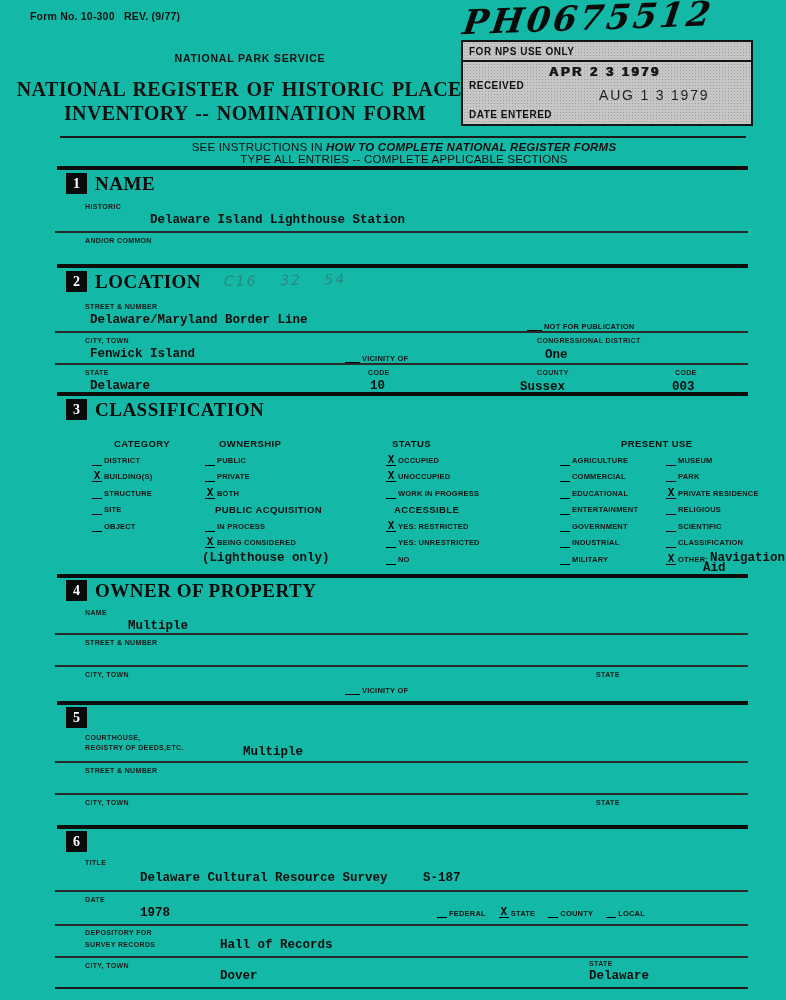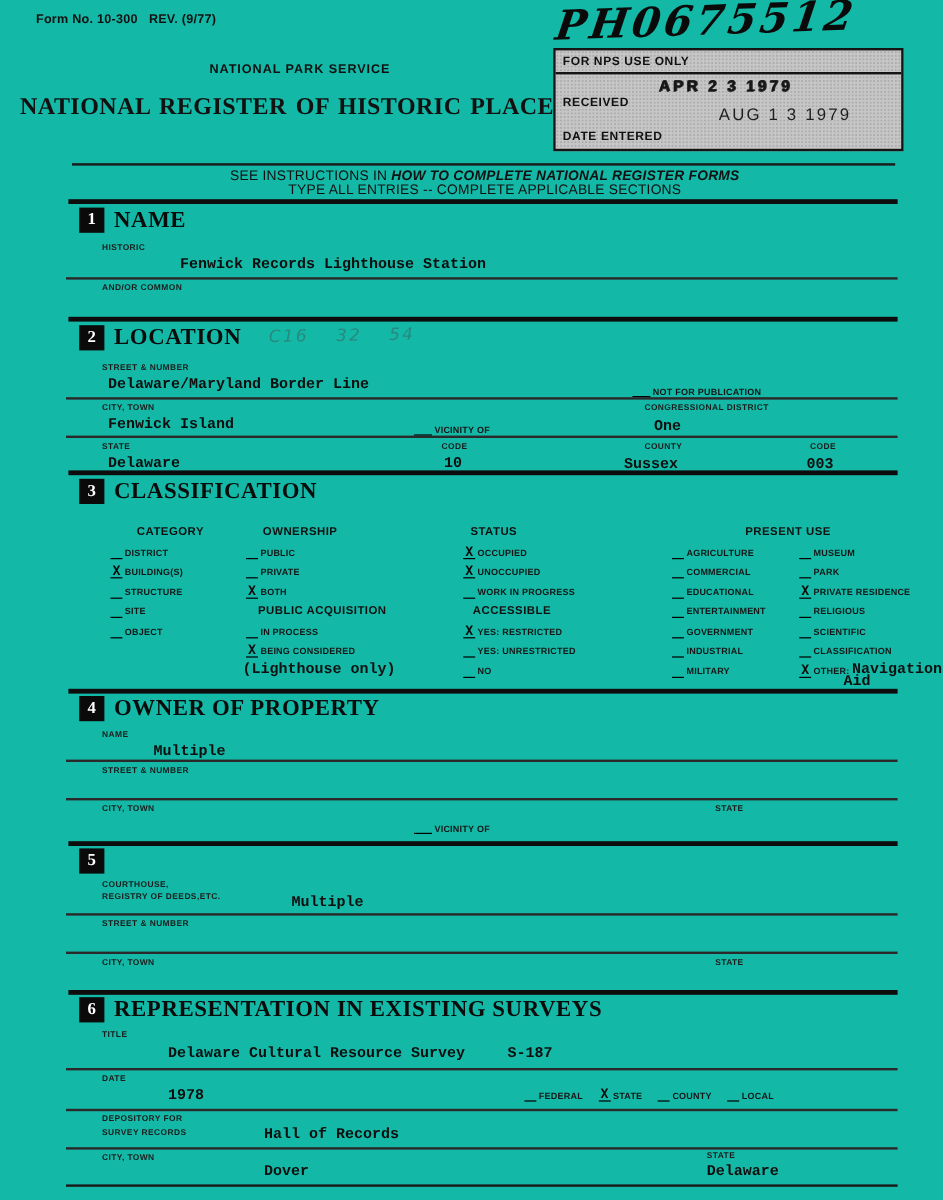--- a/index.html
+++ b/index.html
@@ -46,20 +46,21 @@
 </head>
 <body>
 
 <div id="page">
 
   <div class="abs formno" style="left:30px;top:10px;">
     <span>Form No. 10-300</span>&nbsp;&nbsp;&nbsp;<span>REV. (9/77)</span>
   </div>
   <div class="abs hdr-sans" style="left:30px;top:52px;width:440px;text-align:center;">NATIONAL PARK SERVICE</div>
   <div class="abs title" style="left:10px;top:78px;width:470px;text-align:center;">NATIONAL REGISTER OF HISTORIC PLACES</div>
+  <div class="abs title" style="left:10px;top:102px;width:470px;text-align:center;">INVENTORY -- NOMINATION FORM</div>
 
   <div class="abs handwrite" style="left:466px;top:2px;">PH0675512</div>
   <div class="abs npsbox" style="left:461px;top:40px;width:288px;height:82px;">
     <div class="npslabel" style="position:absolute;left:6px;top:4px;">FOR NPS USE ONLY</div>
     <div style="position:absolute;left:0;top:18px;width:100%;height:1.5px;background:#141414;"></div>
     <div class="npslabel" style="position:absolute;left:6px;top:38px;">RECEIVED</div>
     <div class="stamp1" style="position:absolute;left:86px;top:22px;">APR 2 3 1979</div>
     <div class="stamp2" style="position:absolute;left:136px;top:45px;">AUG 1 3 1979</div>
     <div class="npslabel" style="position:absolute;left:6px;top:67px;">DATE ENTERED</div>
   </div>
@@ -67,21 +68,21 @@
   <div class="abs thin" style="left:60px;top:136px;width:686px;"></div>
   <div class="abs instr" style="left:60px;top:141px;width:688px;text-align:center;">
     <span>SEE INSTRUCTIONS IN </span><b>HOW TO COMPLETE NATIONAL REGISTER FORMS</b>
   </div>
   <div class="abs instr" style="left:60px;top:153px;width:688px;text-align:center;">TYPE ALL ENTRIES -- COMPLETE APPLICABLE SECTIONS</div>
   <div class="abs bar" style="left:57px;top:166px;width:691px;"></div>
 
   <div class="abs numbox" style="left:66px;top:173px;">1</div>
   <div class="abs h-sec" style="left:95px;top:173px;">NAME</div>
   <div class="abs label" style="left:85px;top:203px;">HISTORIC</div>
-  <div class="abs value" style="left:150px;top:213px;">Fenwick Records Lighthouse Station</div>
+  <div class="abs value" style="left:150px;top:213px;">Delaware Island Lighthouse Station</div>
   <div class="abs line" style="left:55px;top:231px;width:693px;"></div>
   <div class="abs label" style="left:85px;top:237px;">AND/OR COMMON</div>
 
   <div class="abs bar" style="left:57px;top:264px;width:691px;"></div>
   <div class="abs numbox" style="left:66px;top:271px;">2</div>
   <div class="abs h-sec" style="left:95px;top:271px;">LOCATION</div>
   <div class="abs pencil" style="left:224px;top:272px;">C16  32  54</div>
 
   <div class="abs label" style="left:85px;top:303px;">STREET &amp; NUMBER</div>
   <div class="abs value" style="left:90px;top:313px;">Delaware/Maryland Border Line</div>
@@ -289,21 +290,20 @@
   <div class="abs label" style="left:85px;top:744px;">REGISTRY OF DEEDS,ETC.</div>
   <div class="abs value" style="left:243px;top:745px;">Multiple</div>
   <div class="abs line" style="left:55px;top:761px;width:693px;"></div>
   <div class="abs label" style="left:85px;top:767px;">STREET &amp; NUMBER</div>
   <div class="abs line" style="left:55px;top:793px;width:693px;"></div>
   <div class="abs label" style="left:85px;top:799px;">CITY, TOWN</div>
   <div class="abs label" style="left:596px;top:799px;">STATE</div>
 
   <div class="abs bar" style="left:57px;top:825px;width:691px;"></div>
   <div class="abs numbox" style="left:66px;top:831px;">6</div>
-  <div class="abs h-sec" style="left:95px;top:831px;">REPRESENTATION IN EXISTING SURVEYS</div>
 
   <div class="abs label" style="left:85px;top:859px;">TITLE</div>
   <div class="abs value" style="left:140px;top:871px;">Delaware Cultural Resource Survey</div>
   <div class="abs value" style="left:423px;top:871px;">S-187</div>
   <div class="abs line" style="left:55px;top:890px;width:693px;"></div>
 
   <div class="abs label" style="left:85px;top:896px;">DATE</div>
   <div class="abs value" style="left:140px;top:906px;">1978</div>
   <div class="abs cklist-h" style="left:437px;top:906px;">
       <div class="ck">

